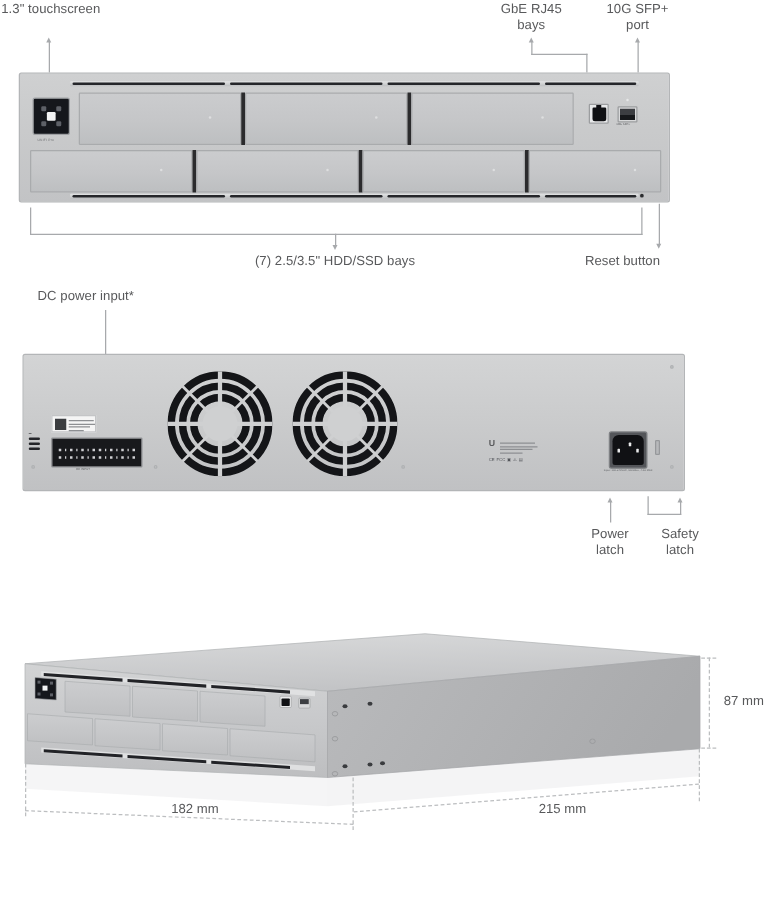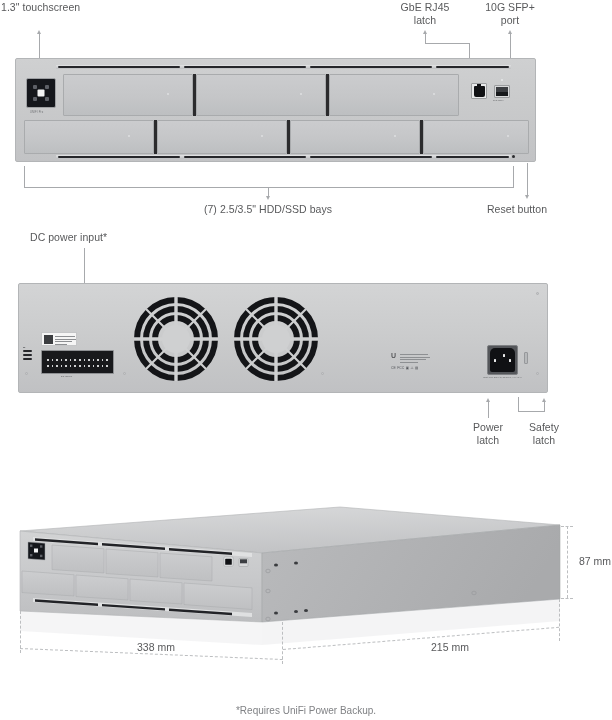--- a/index.html
+++ b/index.html
@@ -295,21 +295,21 @@
 </head>
 <body>
 
 <div class="stage">
 
   <div class="lbl lft" style="left:1px; top:1px;">1.3" touchscreen</div>
   <div class="arrowup" style="left:37px; top:30px;"></div>
   <div class="vline" style="left:39px; top:33px; height:25px;"></div>
 
   <div class="lbl ctr" style="left:392px; top:1px; width:66px;">GbE RJ45
-latch</div>
+bays</div>
   <div class="arrowup" style="left:423px; top:30px;"></div>
   <div class="vline" style="left:425px; top:33px; height:11px;"></div>
   <div class="hline" style="left:425px; top:43px; width:45px;"></div>
   <div class="vline" style="left:469px; top:43px; height:15px;"></div>
 
   <div class="lbl ctr" style="left:477px; top:1px; width:66px;">10G SFP+
 port</div>
   <div class="arrowup" style="left:508px; top:30px;"></div>
   <div class="vline" style="left:510px; top:33px; height:25px;"></div>
 
@@ -366,21 +366,21 @@
 
   <div class="vline" style="left:24px; top:166px; height:22px;"></div>
   <div class="hline" style="left:24px; top:187px; width:490px;"></div>
   <div class="vline" style="left:513px; top:166px; height:22px;"></div>
   <div class="vline" style="left:268px; top:187px; height:10px;"></div>
   <div class="arrowdn" style="left:265.5px; top:196px;"></div>
   <div class="lbl ctr" style="left:168px; top:203px; width:200px;">(7) 2.5/3.5" HDD/SSD bays</div>
 
   <div class="vline" style="left:527px; top:163px; height:33px;"></div>
   <div class="arrowdn" style="left:524.5px; top:195px;"></div>
-  <div class="lbl ctr" style="left:477px; top:203px; width:80px;">Reset button</div>
+  <div class="lbl ctr" style="left:458px; top:203px; width:80px;">Reset button</div>
 
   <div class="lbl lft" style="left:30px; top:231px;">DC power input*</div>
   <div class="vline" style="left:84px; top:248px; height:115px;"></div>
   <div class="arrowdn" style="left:81.5px; top:362px;"></div>
 
   <div class="chassis" style="left:18px; top:283px; width:530px; height:110px; border-radius:2px;
               background:linear-gradient(180deg,#d3d4d5 0%, #cacbcc 50%, #c0c1c3 100%);">
 
     <div class="microtxt" style="left:4px; top:62px;">▬</div>
     <div class="vent" style="left:4px; top:66px; width:9px; height:1.6px;"></div>
@@ -591,26 +591,25 @@
       </g>
 
       <polygon points="20,116 262,127 262,150 20,136" fill="#c9cacb" opacity="0.18"></polygon>
       <polygon points="262,127 560,104 560,126 262,150" fill="#b3b4b6" opacity="0.14"></polygon>
     </svg>
   </div>
 
   <div class="dimvert" style="left:20px; top:611px; height:42px;"></div>
   <div class="dimvert" style="left:282px; top:622px; height:42px;"></div>
   <div class="dimline" style="left:20px; top:648px; width:263px; transform:rotate(2.4deg); transform-origin:left center;"></div>
-  <div class="dimtxt" style="left:134px; top:641px;">338 mm</div>
+  <div class="dimtxt" style="left:134px; top:641px;">182 mm</div>
 
   <div class="dimvert" style="left:559px; top:599px; height:42px;"></div>
   <div class="dimline" style="left:283px; top:649px; width:277px; transform:rotate(-4.6deg); transform-origin:left center;"></div>
   <div class="dimtxt" style="left:428px; top:641px;">215 mm</div>
 
   <div class="dimvert" style="left:567px; top:526px; height:72px;"></div>
   <div class="dimline" style="left:561px; top:526px; width:12px;"></div>
   <div class="dimline" style="left:561px; top:598px; width:12px;"></div>
   <div class="dimtxt" style="left:576px; top:555px;">87 mm</div>
 
-  <div class="footnote" style="top:705px;">*Requires UniFi Power Backup.</div>
 
 </div>
 
 </body></html>

